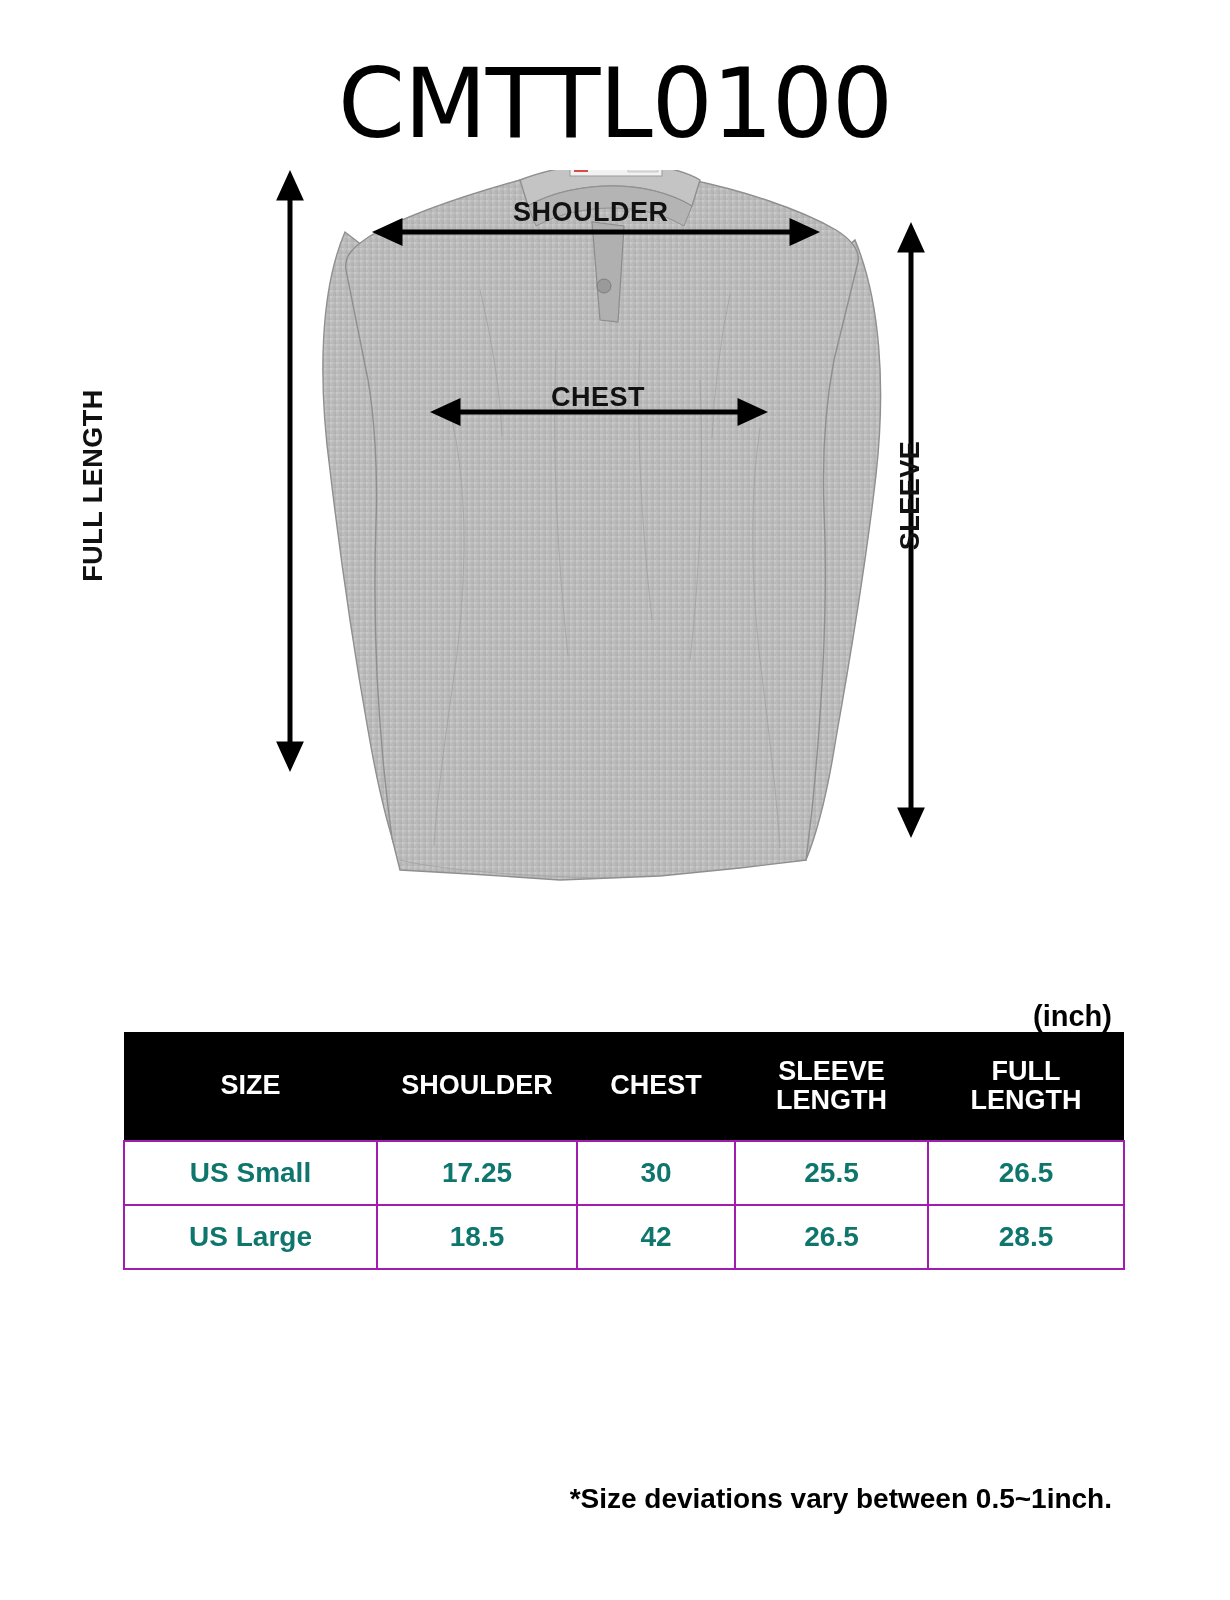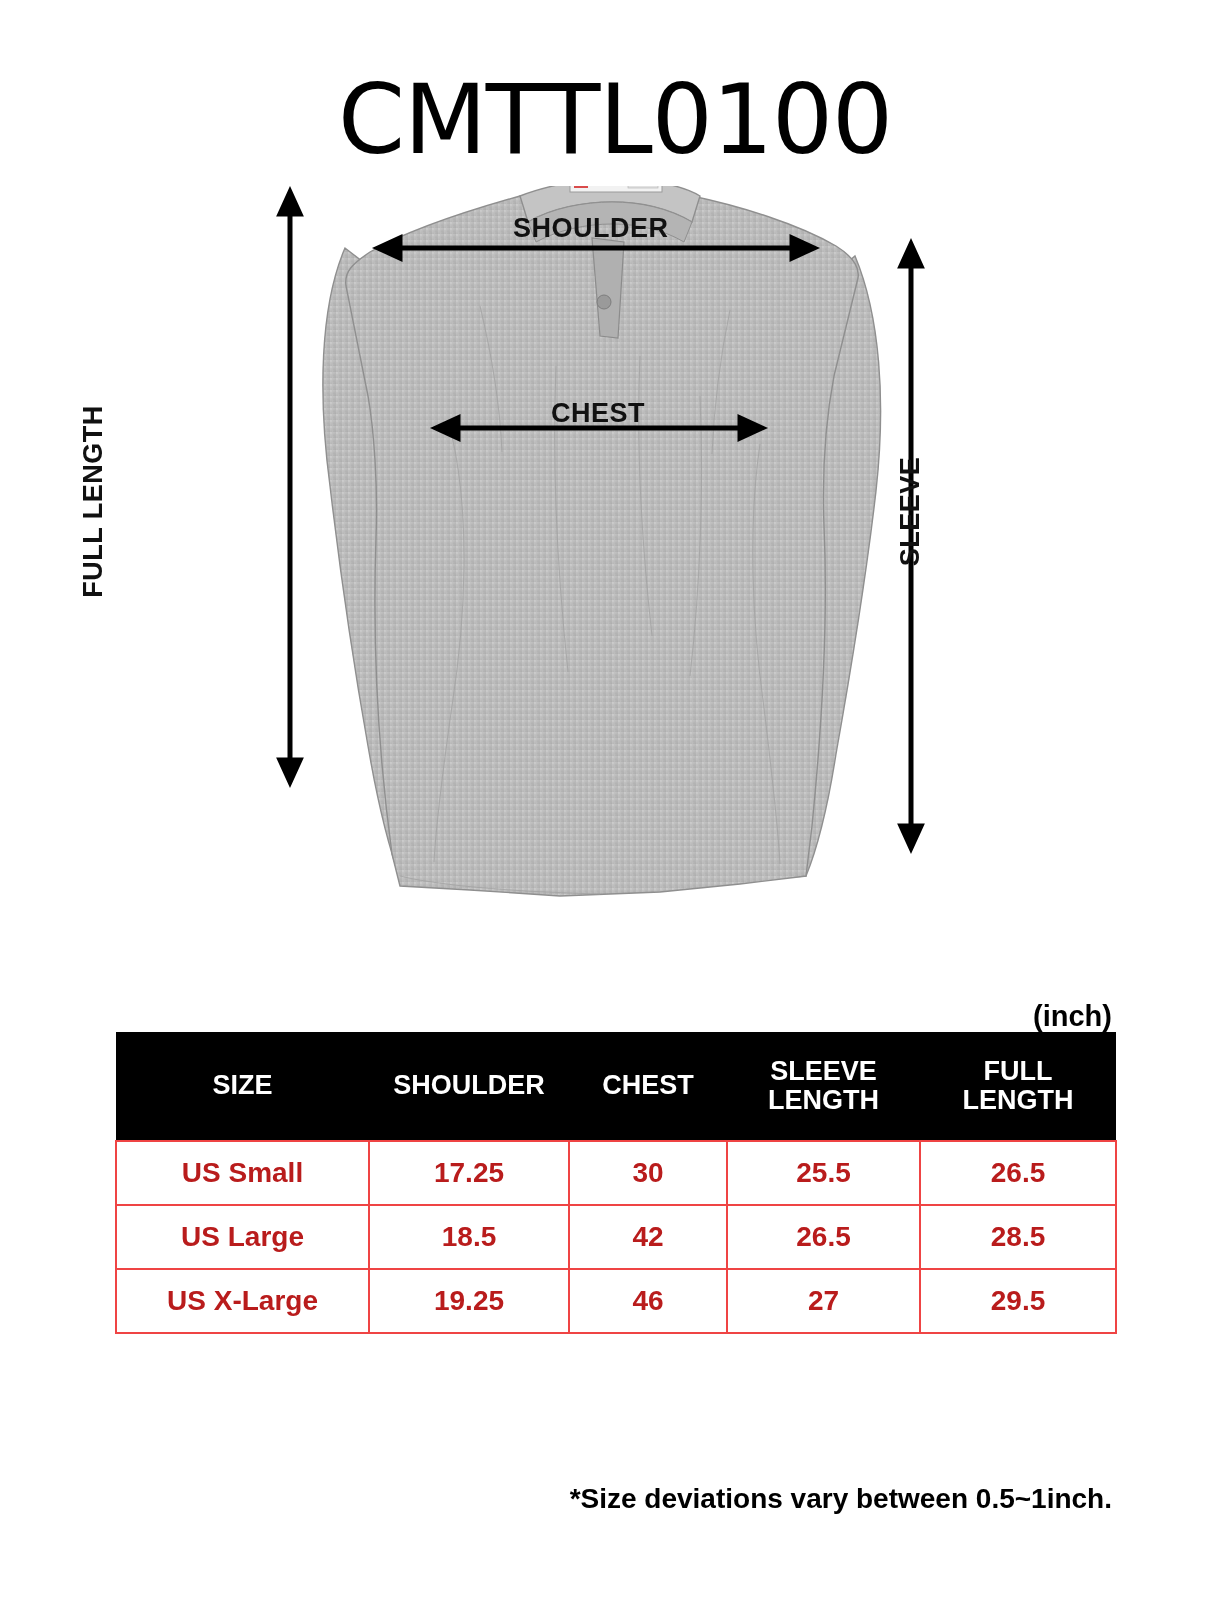--- a/index.html
+++ b/index.html
@@ -16,21 +16,21 @@
     overflow: hidden;
   }
 
   
   .title {
     text-align: center;
     font-size: 96px;
     font-weight: 400;
     letter-spacing: -1px;
     line-height: 1;
-    margin-top: 72px;
+    margin-top: 56px;
     font-family: "DejaVu Sans", sans-serif;
   }
 
   
   .illustration {
     position: relative;
     width: 1230px;
     height: 760px;
     margin-top: 18px;
   }
@@ -76,21 +76,21 @@
     right: 118px;
     top: 1000px;
     font-size: 29px;
     font-weight: bold;
     font-family: "Liberation Sans", sans-serif;
   }
 
   
   .size-table-wrap {
     position: absolute;
-    left: 115px;
+    left: 123px;
     top: 1032px;
     width: 980px;
     border-radius: 27px;
   }
   table.size-table {
     border-collapse: collapse;
     width: 1000px;
     table-layout: fixed;
   }
   table.size-table thead th {
@@ -99,27 +99,27 @@
     font-size: 27px;
     font-weight: bold;
     padding: 14px 4px;
     height: 80px;
     vertical-align: middle;
     text-align: center;
     line-height: 1.08;
     border: none;
   }
   table.size-table tbody td {
-    border: 2px solid #ef4444;
+    border: 2px solid #a21caf;
     text-align: center;
     font-size: 28px;
     font-weight: bold;
     height: 56px;
     padding: 3px 2px;
-    color: #b91c1c;
+    color: #0f766e;
   }
   table.size-table tbody td.size-cell {
     font-size: 28px;
   }
   
   col.c-size     { width: 253px; }
   col.c-shoulder { width: 200px; }
   col.c-chest    { width: 158px; }
   col.c-sleeve   { width: 193px; }
   col.c-full     { width: 196px; }
@@ -261,24 +261,17 @@
         <td>25.5</td>
         <td>26.5</td>
       </tr>
       <tr>
         <td class="size-cell">US Large</td>
         <td>18.5</td>
         <td>42</td>
         <td>26.5</td>
         <td>28.5</td>
       </tr>
-      <tr>
-        <td class="size-cell">US X-Large</td>
-        <td>19.25</td>
-        <td>46</td>
-        <td>27</td>
-        <td>29.5</td>
-      </tr>
     </tbody>
   </table>
 </div>
 
 <div class="footnote">*Size deviations vary between 0.5~1inch.</div>
 
 </body></html>

